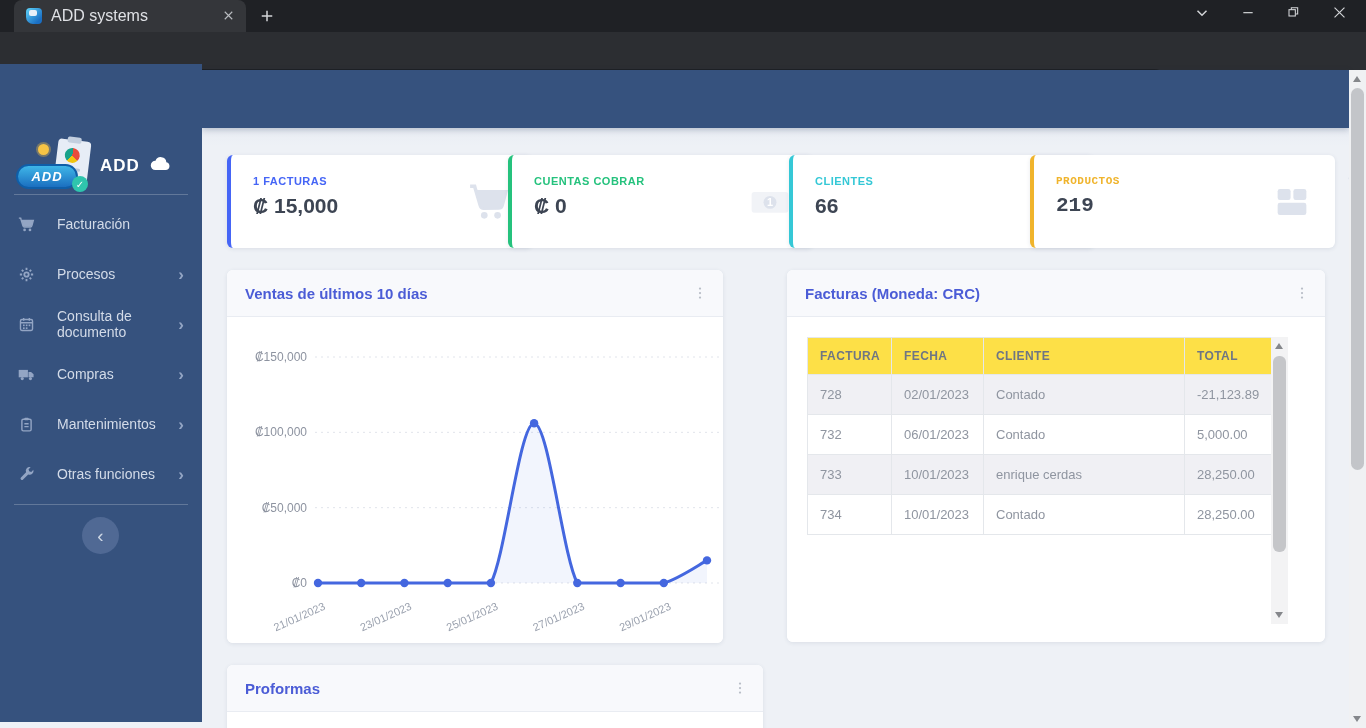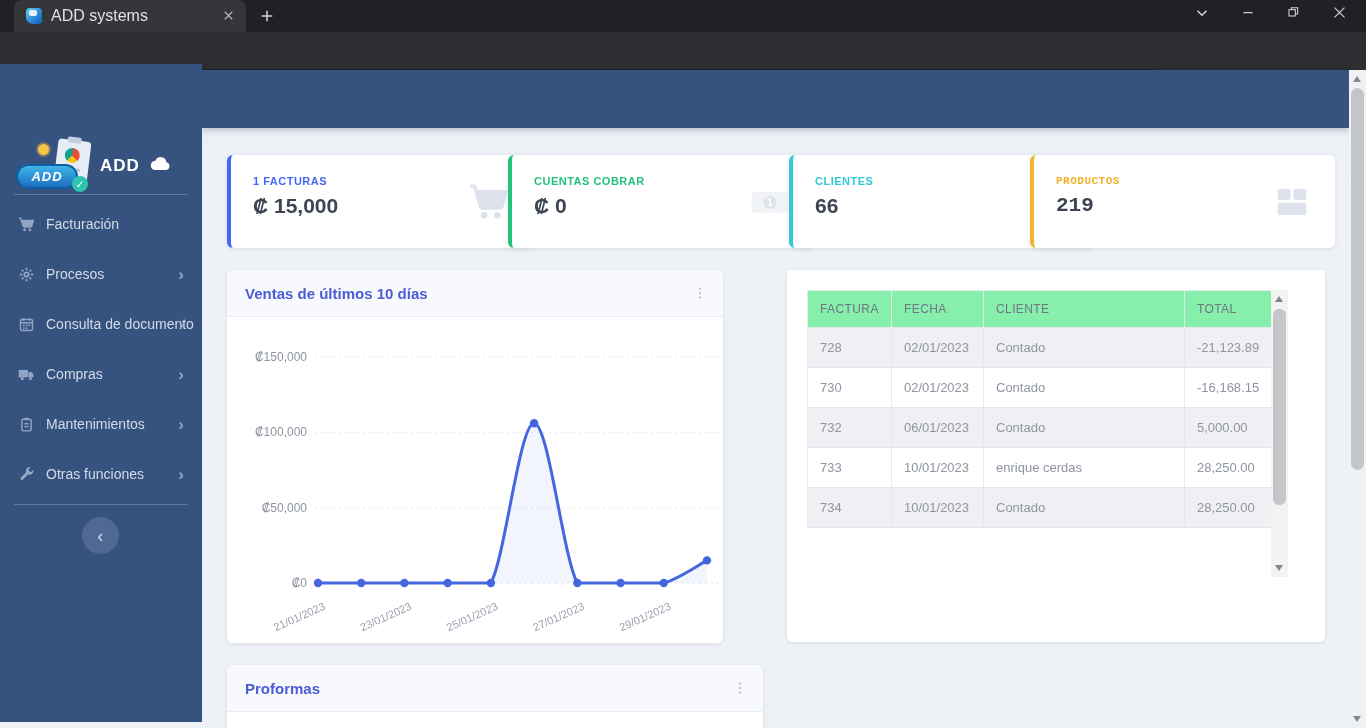--- a/index.html
+++ b/index.html
@@ -56,21 +56,21 @@
   .logo-cloud { position:absolute; left:2px; top:26px; width:62px; height:25px; border-radius:13px;
                 background:linear-gradient(#3fb6e8,#1b6fc0); color:#fff; font-weight:bold; font-style:italic;
                 font-size:13px; letter-spacing:1px; display:flex; align-items:center; justify-content:center;
                 border:2px solid #0f5ea8; }
   .logo-check { position:absolute; left:58px; top:38px; width:16px; height:16px; border-radius:50%;
                 background:#2fc5ad; color:#fff; font-size:10px; display:flex; align-items:center; justify-content:center; }
   .brand { position:absolute; left:100px; top:92px; color:#fff; font-weight:bold; font-size:17px; letter-spacing:1px; display:flex; align-items:center; }
   .brand .icon-svg { width:24px; height:15px; color:#fff; margin-left:8px; margin-top:-6px; }
   .side-div { position:absolute; left:14px; width:174px; height:1px; background:rgba(255,255,255,.22); }
   .side-menu { position:absolute; left:0; top:135px; width:202px; }
-  .side-item { position:relative; height:50px; display:flex; align-items:center; padding-left:18px; cursor:pointer; }
+  .side-item { position:relative; height:50px; display:flex; align-items:center; padding-left:18px; cursor:pointer;gap:11px; }
   .side-item .icon-svg { width:17px; height:17px; color:#93a5c4; flex:0 0 auto; }
   .side-item .lbl { color:#d3dbe8; font-size:14px; margin-left:11px; }
   .side-item .chev { position:absolute; right:18px; color:#93a5c4; font-size:17px; font-weight:bold; line-height:1; }
   .collapse-btn { position:absolute; left:82px; top:453px; width:37px; height:37px; border-radius:50%;
                   background:#506994; color:#d0d9e6; font-size:19px; display:flex; align-items:center; justify-content:center; }
   
   .pg-scroll { position:absolute; left:1349px; top:70px; width:17px; height:658px; background:#f0f1f3; z-index:5; }
   .pg-thumb { position:absolute; left:2px; top:18px; width:13px; height:382px; background:#c3c5c9; border-radius:7px; }
   .arr { width:0; height:0; position:absolute; left:4px; }
   .arr-up { top:6px; border-left:4.5px solid transparent; border-right:4.5px solid transparent; border-bottom:6px solid #85878b; }
@@ -86,21 +86,21 @@
   .panel { position:absolute; background:#fff; border-radius:6px; box-shadow:0 1px 4px rgba(40,60,90,.10); }
   .phead { height:47px; background:#f8f9fc; border-bottom:1px solid #e9ecf2; border-radius:6px 6px 0 0;
            display:flex; align-items:center; padding:0 14px 0 18px; }
   .ptitle { font-size:15px; font-weight:bold; color:#4b5cd6; flex:1; }
   .pkebab { width:18px; height:18px; color:#b9bec8; }
   .pbody { position:relative; background:#fff; border-radius:0 0 6px 6px; overflow:hidden; }
   
   .tbl-wrap { position:absolute; left:20px; top:20px; width:481px; height:287px; overflow:hidden; }
   table.inv { border-collapse:collapse; width:464px; table-layout:fixed; }
   table.inv th, table.inv td { border:1px solid #e4e7eb; text-align:left; overflow:hidden; white-space:nowrap; }
-  table.inv th { font-size:12px; font-weight:normal; color:#6f7683; letter-spacing:.4px; padding:11px 12px; background:#86efac; }
+  table.inv th { font-size:12px; font-weight:bold; color:#6f7683; letter-spacing:.4px; padding:11px 12px; background:#fde047; }
   table.inv td { font-size:13px; color:#8f95a0; padding:12px 12px; }
   table.inv tbody tr:nth-child(odd) td { background:#f0f0f4; }
   .tbl-scroll { position:absolute; right:0; top:0; width:17px; height:287px; background:#f3f3f4; }
   .tbl-thumb { position:absolute; left:2px; top:19px; width:13px; height:196px; background:#c5c6c9; border-radius:6px; }
   
   .chart-svg text { font-family:"Liberation Sans","DejaVu Sans",sans-serif; }
 </style>
 </head>
 <body>
 
@@ -425,20 +425,30 @@
             <text x="99" y="292" text-anchor="end" font-size="11" fill="#9aa1ae" transform="rotate(-24 99 292)">21/01/2023</text>
             <text x="185.44444444444446" y="292" text-anchor="end" font-size="11" fill="#9aa1ae" transform="rotate(-24 185.44444444444446 292)">23/01/2023</text>
             <text x="271.8888888888889" y="292" text-anchor="end" font-size="11" fill="#9aa1ae" transform="rotate(-24 271.8888888888889 292)">25/01/2023</text>
             <text x="358.3333333333333" y="292" text-anchor="end" font-size="11" fill="#9aa1ae" transform="rotate(-24 358.3333333333333 292)">27/01/2023</text>
             <text x="444.77777777777777" y="292" text-anchor="end" font-size="11" fill="#9aa1ae" transform="rotate(-24 444.77777777777777 292)">29/01/2023</text>
           </svg>
       </div>
     </div>
 
     <div class="panel" style="left:585px;top:142px;width:538px;height:372px">
+      <div class="phead">
+        <span class="ptitle">Facturas (Moneda: CRC)</span>
+        <span class="pkebab icon-svg">
+          <svg width="18" height="18" viewBox="0 0 24 24" fill="currentColor">
+              <circle cx="12" cy="6" r="1.5"></circle>
+              <circle cx="12" cy="12" r="1.5"></circle>
+              <circle cx="12" cy="18" r="1.5"></circle>
+            </svg>
+        </span>
+      </div>
       <div class="pbody" style="height:325px">
         <div class="tbl-wrap">
           <table class="inv">
             <colgroup>
                 <col style="width:84px">
                 <col style="width:92px">
                 <col style="width:201px">
                 <col style="width:87px">
               </colgroup>
             <thead>
@@ -448,26 +458,20 @@
                   <th>CLIENTE</th>
                   <th>TOTAL</th>
                 </tr>
               </thead>
             <tbody>
                 <tr>
                   <td>728</td>
                   <td>02/01/2023</td>
                   <td>Contado</td>
                   <td>-21,123.89</td>
-                </tr>
-                <tr>
-                  <td>730</td>
-                  <td>02/01/2023</td>
-                  <td>Contado</td>
-                  <td>-16,168.15</td>
                 </tr>
                 <tr>
                   <td>732</td>
                   <td>06/01/2023</td>
                   <td>Contado</td>
                   <td>5,000.00</td>
                 </tr>
                 <tr>
                   <td>733</td>
                   <td>10/01/2023</td>

